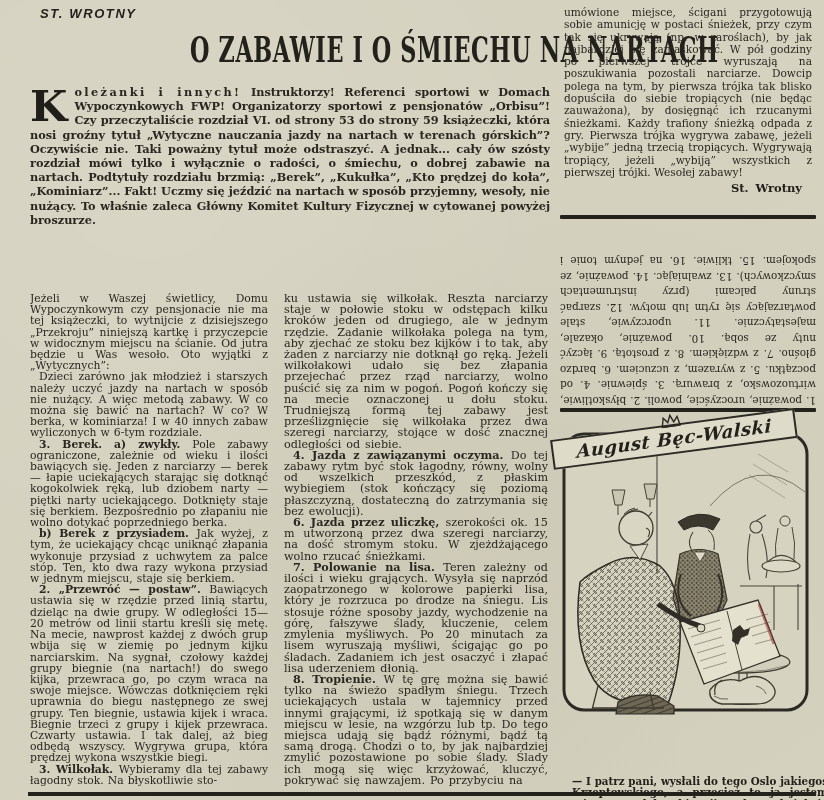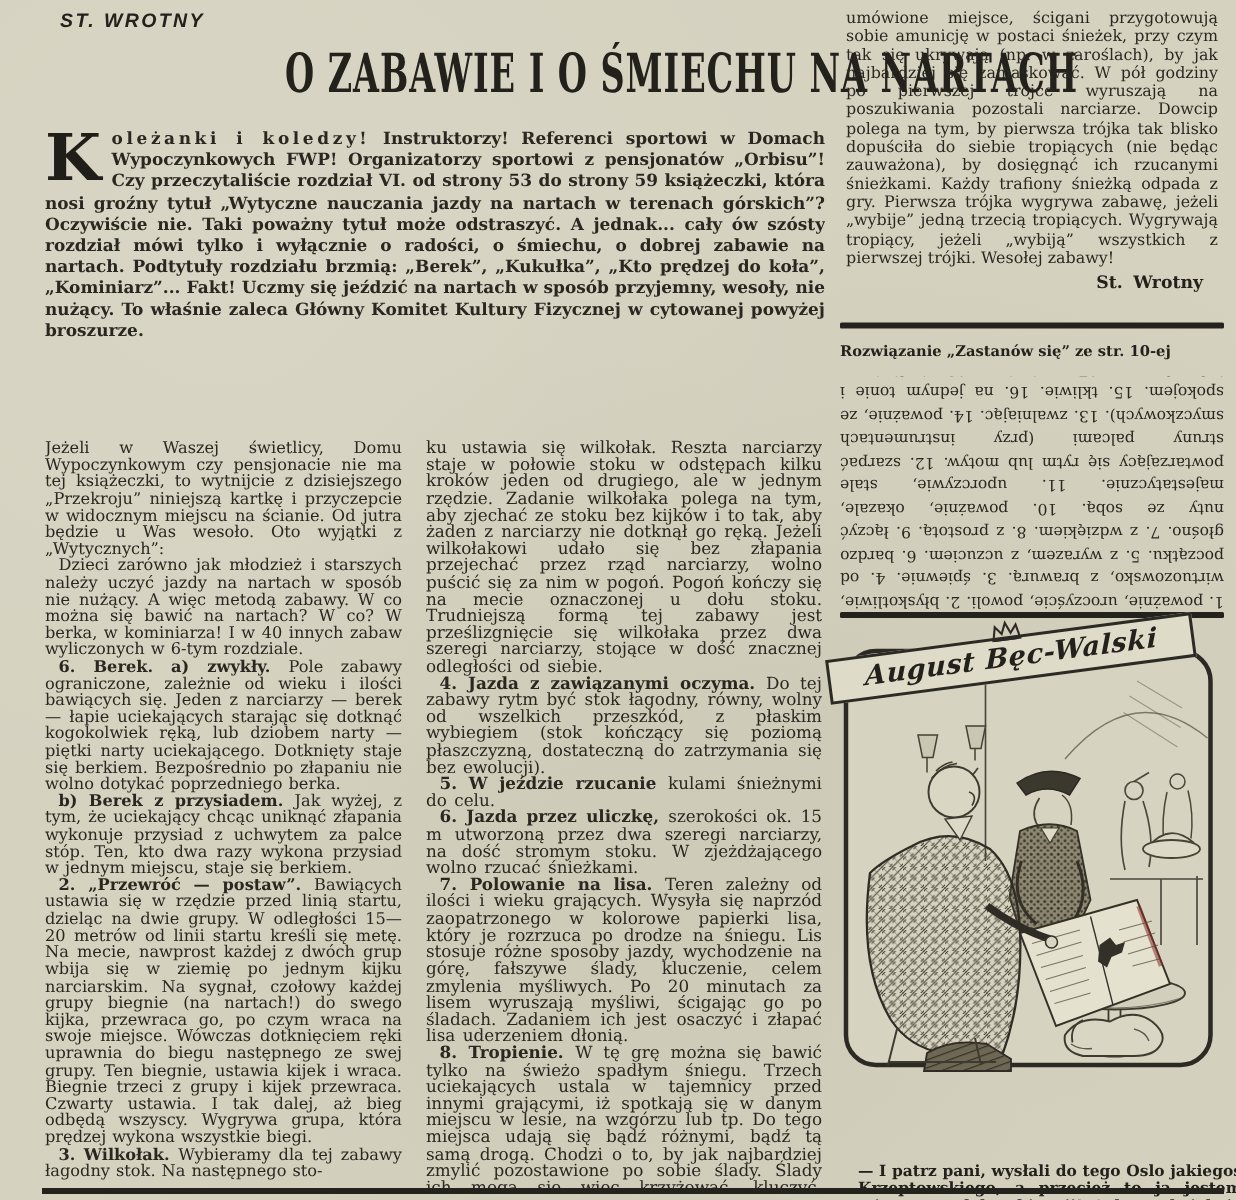--- a/index.html
+++ b/index.html
@@ -100,52 +100,50 @@
 
 <div class="page">
 
   <div class="kicker">ST. WROTNY</div>
 
   <div class="title-wrap">
     <span class="title-inner">O ZABAWIE I O ŚMIECHU NA NARTACH</span>
   </div>
 
   <div class="intro">
-    <span class="dropcap">K</span><span class="spaced">oleżanki i koledzy!</span>
+    <span class="dropcap">K</span><span class="spaced">oleżanki i innych!</span>
     <span>Instruktorzy! Referenci sportowi w Domach Wypoczynkowych FWP! Organizatorzy sportowi z pensjonatów „Orbisu”! Czy przeczytaliście rozdział VI. od strony 53 do strony 59 książeczki, która nosi groźny tytuł „Wytyczne nauczania jazdy na nartach w terenach górskich”? Oczywiście nie. Taki poważny tytuł może odstraszyć. A jednak... cały ów szósty rozdział mówi tylko i wyłącznie o radości, o śmiechu, o dobrej zabawie na nartach. Podtytuły rozdziału brzmią: „Berek”, „Kukułka”, „Kto prędzej do koła”, „Kominiarz”... Fakt! Uczmy się jeździć na nartach w sposób przyjemny, wesoły, nie nużący. To właśnie zaleca Główny Komitet Kultury Fizycznej w cytowanej powyżej broszurze.</span>
   </div>
 
   <div class="col col1">
     <p class="para noindent"><span>Jeżeli w Waszej świetlicy, Domu Wypoczynkowym czy pensjonacie nie ma tej książeczki, to wytnijcie z dzisiejszego „Przekroju” niniejszą kartkę i przyczepcie w widocznym miejscu na ścianie. Od jutra będzie u Was wesoło. Oto wyjątki z „Wytycznych”:</span></p>
     <p class="para"><span>Dzieci zarówno jak młodzież i starszych należy uczyć jazdy na nartach w sposób nie nużący. A więc metodą zabawy. W co można się bawić na nartach? W co? W berka, w kominiarza! I w 40 innych zabaw wyliczonych w 6-tym rozdziale.</span></p>
-    <p class="para"><b class="lead">6. Berek. a) zwykły. </b><span>Pole zabawy ograniczone, zależnie od wieku i ilości bawiących się. Jeden z narciarzy — berek — łapie uciekających starając się dotknąć kogokolwiek ręką, lub dziobem narty — piętki narty uciekającego. Dotknięty staje się berkiem. Bezpośrednio po złapaniu nie wolno dotykać poprzedniego berka.</span></p>
+    <p class="para"><b class="lead">3. Berek. a) zwykły. </b><span>Pole zabawy ograniczone, zależnie od wieku i ilości bawiących się. Jeden z narciarzy — berek — łapie uciekających starając się dotknąć kogokolwiek ręką, lub dziobem narty — piętki narty uciekającego. Dotknięty staje się berkiem. Bezpośrednio po złapaniu nie wolno dotykać poprzedniego berka.</span></p>
     <p class="para"><b class="lead">b) Berek z przysiadem. </b><span>Jak wyżej, z tym, że uciekający chcąc uniknąć złapania wykonuje przysiad z uchwytem za palce stóp. Ten, kto dwa razy wykona przysiad w jednym miejscu, staje się berkiem.</span></p>
     <p class="para"><b class="lead">2. „Przewróć — postaw”. </b><span>Bawiących ustawia się w rzędzie przed linią startu, dzieląc na dwie grupy. W odległości 15—20 metrów od linii startu kreśli się metę. Na mecie, nawprost każdej z dwóch grup wbija się w ziemię po jednym kijku narciarskim. Na sygnał, czołowy każdej grupy biegnie (na nartach!) do swego kijka, przewraca go, po czym wraca na swoje miejsce. Wówczas dotknięciem ręki uprawnia do biegu następnego ze swej grupy. Ten biegnie, ustawia kijek i wraca. Biegnie trzeci z grupy i kijek przewraca. Czwarty ustawia. I tak dalej, aż bieg odbędą wszyscy. Wygrywa grupa, która prędzej wykona wszystkie biegi.</span></p>
-    <p class="para"><b class="lead">3. Wilkołak. </b><span>Wybieramy dla tej zabawy łagodny stok. Na następnego sto-</span></p>
+    <p class="para"><b class="lead">3. Wilkołak. </b><span>Wybieramy dla tej zabawy łagodny stok. Na błyskotliwie sto-</span></p>
   </div>
 
   <div class="col col2">
     <p class="para noindent"><span>ku ustawia się wilkołak. Reszta narciarzy staje w połowie stoku w odstępach kilku kroków jeden od drugiego, ale w jednym rzędzie. Zadanie wilkołaka polega na tym, aby zjechać ze stoku bez kijków i to tak, aby żaden z narciarzy nie dotknął go ręką. Jeżeli wilkołakowi udało się bez złapania przejechać przez rząd narciarzy, wolno puścić się za nim w pogoń. Pogoń kończy się na mecie oznaczonej u dołu stoku. Trudniejszą formą tej zabawy jest prześlizgnięcie się wilkołaka przez dwa szeregi narciarzy, stojące w dość znacznej odległości od siebie.</span></p>
     <p class="para"><b class="lead">4. Jazda z zawiązanymi oczyma. </b><span>Do tej zabawy rytm być stok łagodny, równy, wolny od wszelkich przeszkód, z płaskim wybiegiem (stok kończący się poziomą płaszczyzną, dostateczną do zatrzymania się bez ewolucji).</span></p>
-    <p class="para"><b class="lead">5. W jeździe rzucanie </b><span>kulami śnieżnymi do celu.</span></p>
     <p class="para"><b class="lead">6. Jazda przez uliczkę, </b><span>szerokości ok. 15 m utworzoną przez dwa szeregi narciarzy, na dość stromym stoku. W zjeżdżającego wolno rzucać śnieżkami.</span></p>
     <p class="para"><b class="lead">7. Polowanie na lisa. </b><span>Teren zależny od ilości i wieku grających. Wysyła się naprzód zaopatrzonego w kolorowe papierki lisa, który je rozrzuca po drodze na śniegu. Lis stosuje różne sposoby jazdy, wychodzenie na górę, fałszywe ślady, kluczenie, celem zmylenia myśliwych. Po 20 minutach za lisem wyruszają myśliwi, ścigając go po śladach. Zadaniem ich jest osaczyć i złapać lisa uderzeniem dłonią.</span></p>
     <p class="para"><b class="lead">8. Tropienie. </b><span>W tę grę można się bawić tylko na świeżo spadłym śniegu. Trzech uciekających ustala w tajemnicy przed innymi grającymi, iż spotkają się w danym miejscu w lesie, na wzgórzu lub tp. Do tego miejsca udają się bądź różnymi, bądź tą samą drogą. Chodzi o to, by jak najbardziej zmylić pozostawione po sobie ślady. Ślady ich mogą się więc krzyżować, kluczyć, pokrywać się nawzajem. Po przybyciu na</span></p>
   </div>
 
   <div class="rightcol">
 
     <div class="rc-top">
       <p class="rc-para">umówione miejsce, ścigani przygotowują sobie amunicję w postaci śnieżek, przy czym tak się ukrywają (np. w zaroślach), by jak najbardziej się zamaskować. W pół godziny po pierwszej trójce wyruszają na poszukiwania pozostali narciarze. Dowcip polega na tym, by pierwsza trójka tak blisko dopuściła do siebie tropiących (nie będąc zauważona), by dosięgnąć ich rzucanymi śnieżkami. Każdy trafiony śnieżką odpada z gry. Pierwsza trójka wygrywa zabawę, jeżeli „wybije” jedną trzecią tropiących. Wygrywają tropiący, jeżeli „wybiją” wszystkich z pierwszej trójki. Wesołej zabawy!</p>
       <div class="signature">St. Wrotny</div>
     </div>
 
     <div class="rule r1"></div>
 
-    <div class="sol-heading">Rozwiązanie „Zastanów się” ze str. 10-ej</div>
     <div class="flipped">1. poważnie, uroczyście, powoli. 2. błyskotliwie, wirtuozowsko, z brawurą. 3. śpiewnie. 4. od początku. 5. z wyrazem, z uczuciem. 6. bardzo głośno. 7. z wdziękiem. 8. z prostotą. 9. łączyć nuty ze sobą. 10. poważnie, okazale, majestatycznie. 11. uporczywie, stale powtarzający się rytm lub motyw. 12. szarpać struny palcami (przy instrumentach smyczkowych). 13. zwalniając. 14. poważnie, ze spokojem. 15. tkliwie. 16. na jednym tonie i jednogłosowo. 17. z życiem. 18. żarliwie, z zapałem.</div>
 
     <div class="rule r2"></div>
 
     <div class="cartoon">
       <svg width="252" height="292" viewBox="0 0 252 292">
         <defs>
           <pattern id="tweed" width="7" height="7" patternUnits="userSpaceOnUse">
             <path d="M0 7 L7 0 M-1 3 L3 -1 M4 8 L8 4" stroke="#464234" stroke-width="0.7" fill="none"></path>
             <path d="M0 0 L7 7" stroke="#464234" stroke-width="0.35" fill="none"></path>

